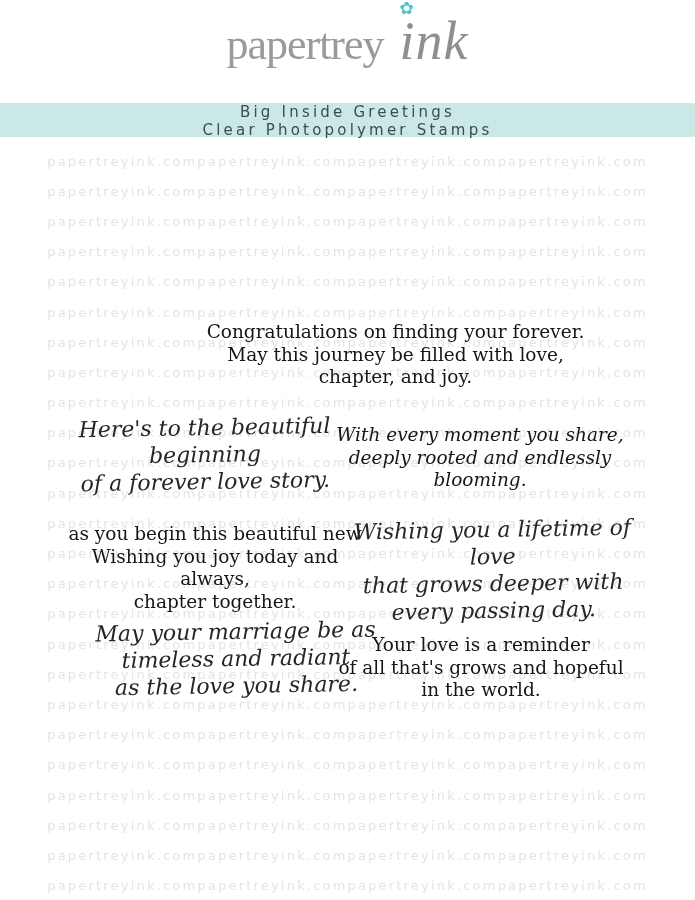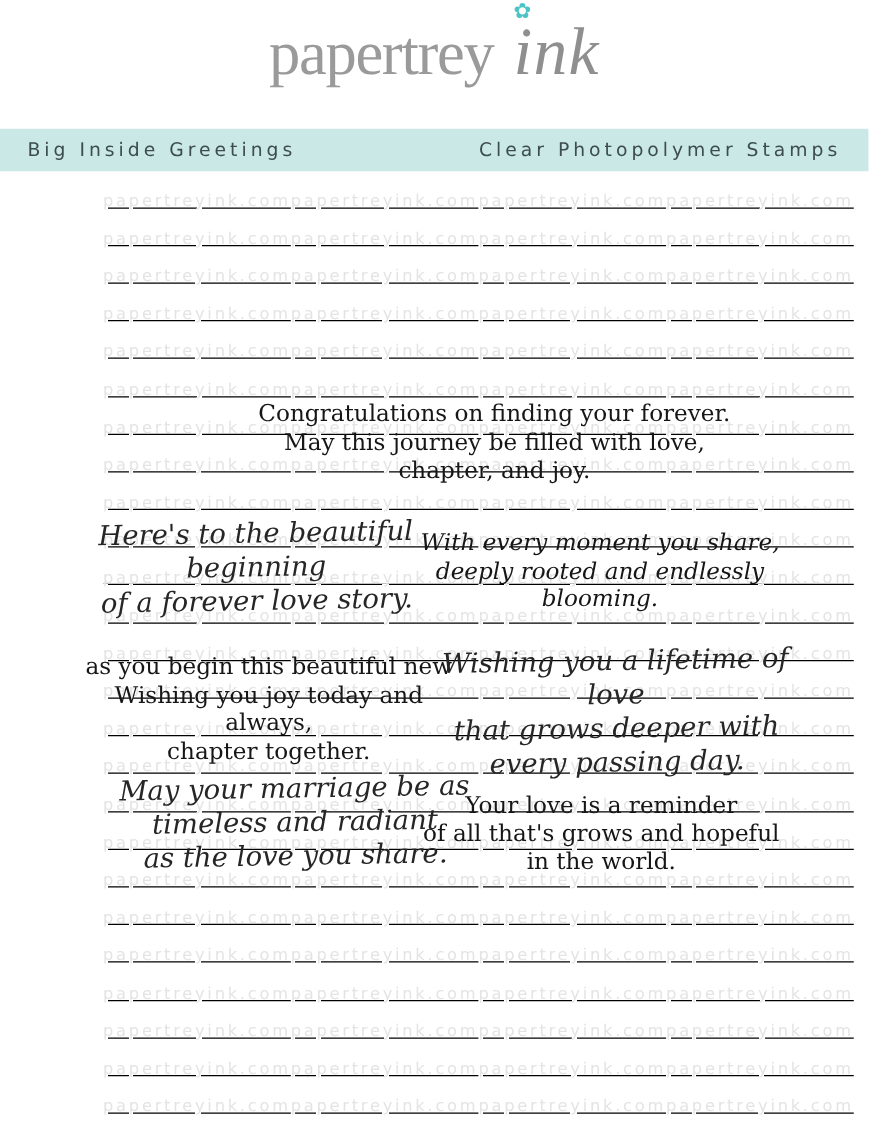--- a/index.html
+++ b/index.html
@@ -20,21 +20,21 @@
     font-family:"DejaVu Sans",sans-serif;
   }
   
   .logo{
     position:absolute;top:14px;left:0;width:100%;
     display:flex;justify-content:center;align-items:baseline;
     z-index:3;
   }
   .brand-serif{
     font-family:"Liberation Serif",serif;
-    font-size:50px;color:var(--logo-gray);
+    font-size:44px;color:var(--logo-gray);
     letter-spacing:-1px;line-height:1;
   }
   .brand-script{
     position:relative;
     font-family:"Liberation Serif",serif;
     font-style:italic;
     font-size:54px;color:#8f8f8f;
     margin-left:16px;line-height:1;
     letter-spacing:1px;
   }
@@ -43,38 +43,38 @@
     font-size:17px;color:var(--flower-teal);
     font-style:normal;letter-spacing:0;
   }
   
   .banner{
     position:absolute;top:103px;left:0;width:695px;height:34px;
     background:var(--banner-bg);
     display:flex;justify-content:space-between;align-items:center;
     padding:0 22px;
     z-index:3;
+    flex-direction:column;
   }
   .banner span{
     font-family:"DejaVu Sans",sans-serif;
     font-size:15px;letter-spacing:3.2px;
     color:var(--banner-text);
     white-space:nowrap;
   }
   
   .watermark{
     position:absolute;top:146px;left:0;width:695px;height:754px;
     overflow:hidden;display:flex;flex-direction:column;
     z-index:1;
   }
   .wm-row{
     flex:0 0 30.2px;height:30.2px;
-    display:flex;justify-content:flex-end;align-items:center;
+    display:flex;justify-content:center;align-items:center;
     padding:0 12px;
-    text-decoration:underline;
   }
   .wm-row span{
     font-family:"DejaVu Sans",sans-serif;
     font-size:13px;letter-spacing:2.2px;
     color:var(--watermark-gray);
     white-space:nowrap;
   }
   
   .sentiment{
     position:absolute;text-align:center;z-index:2;

